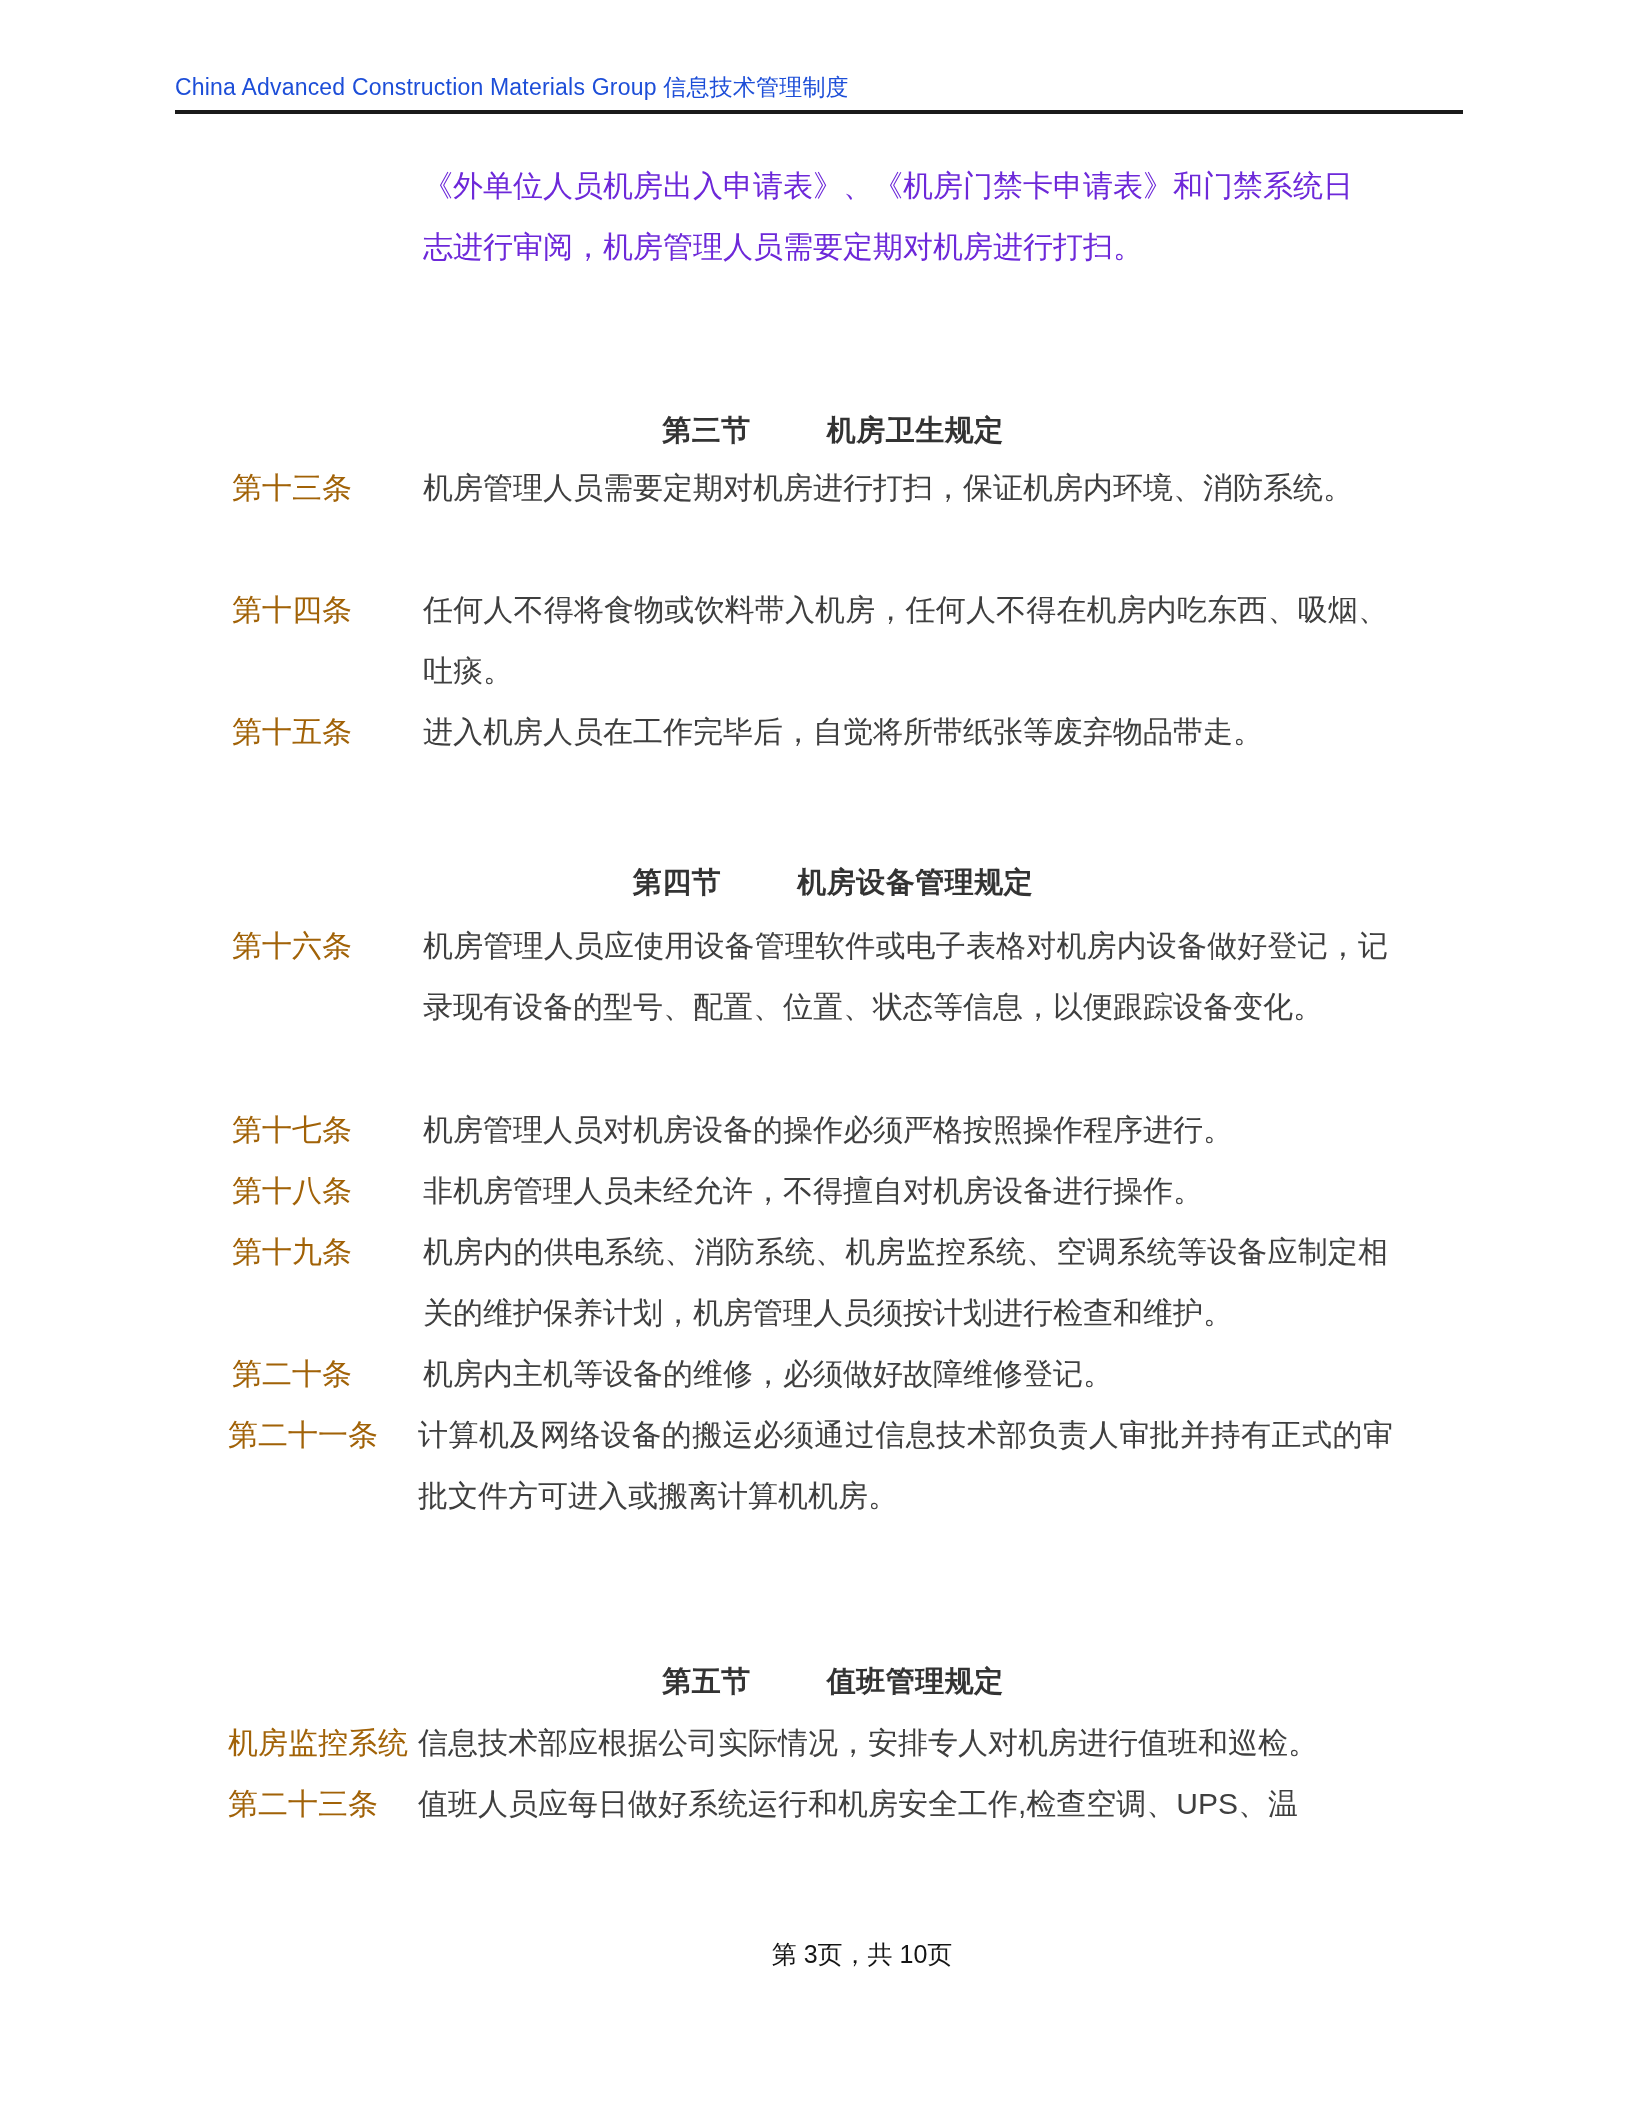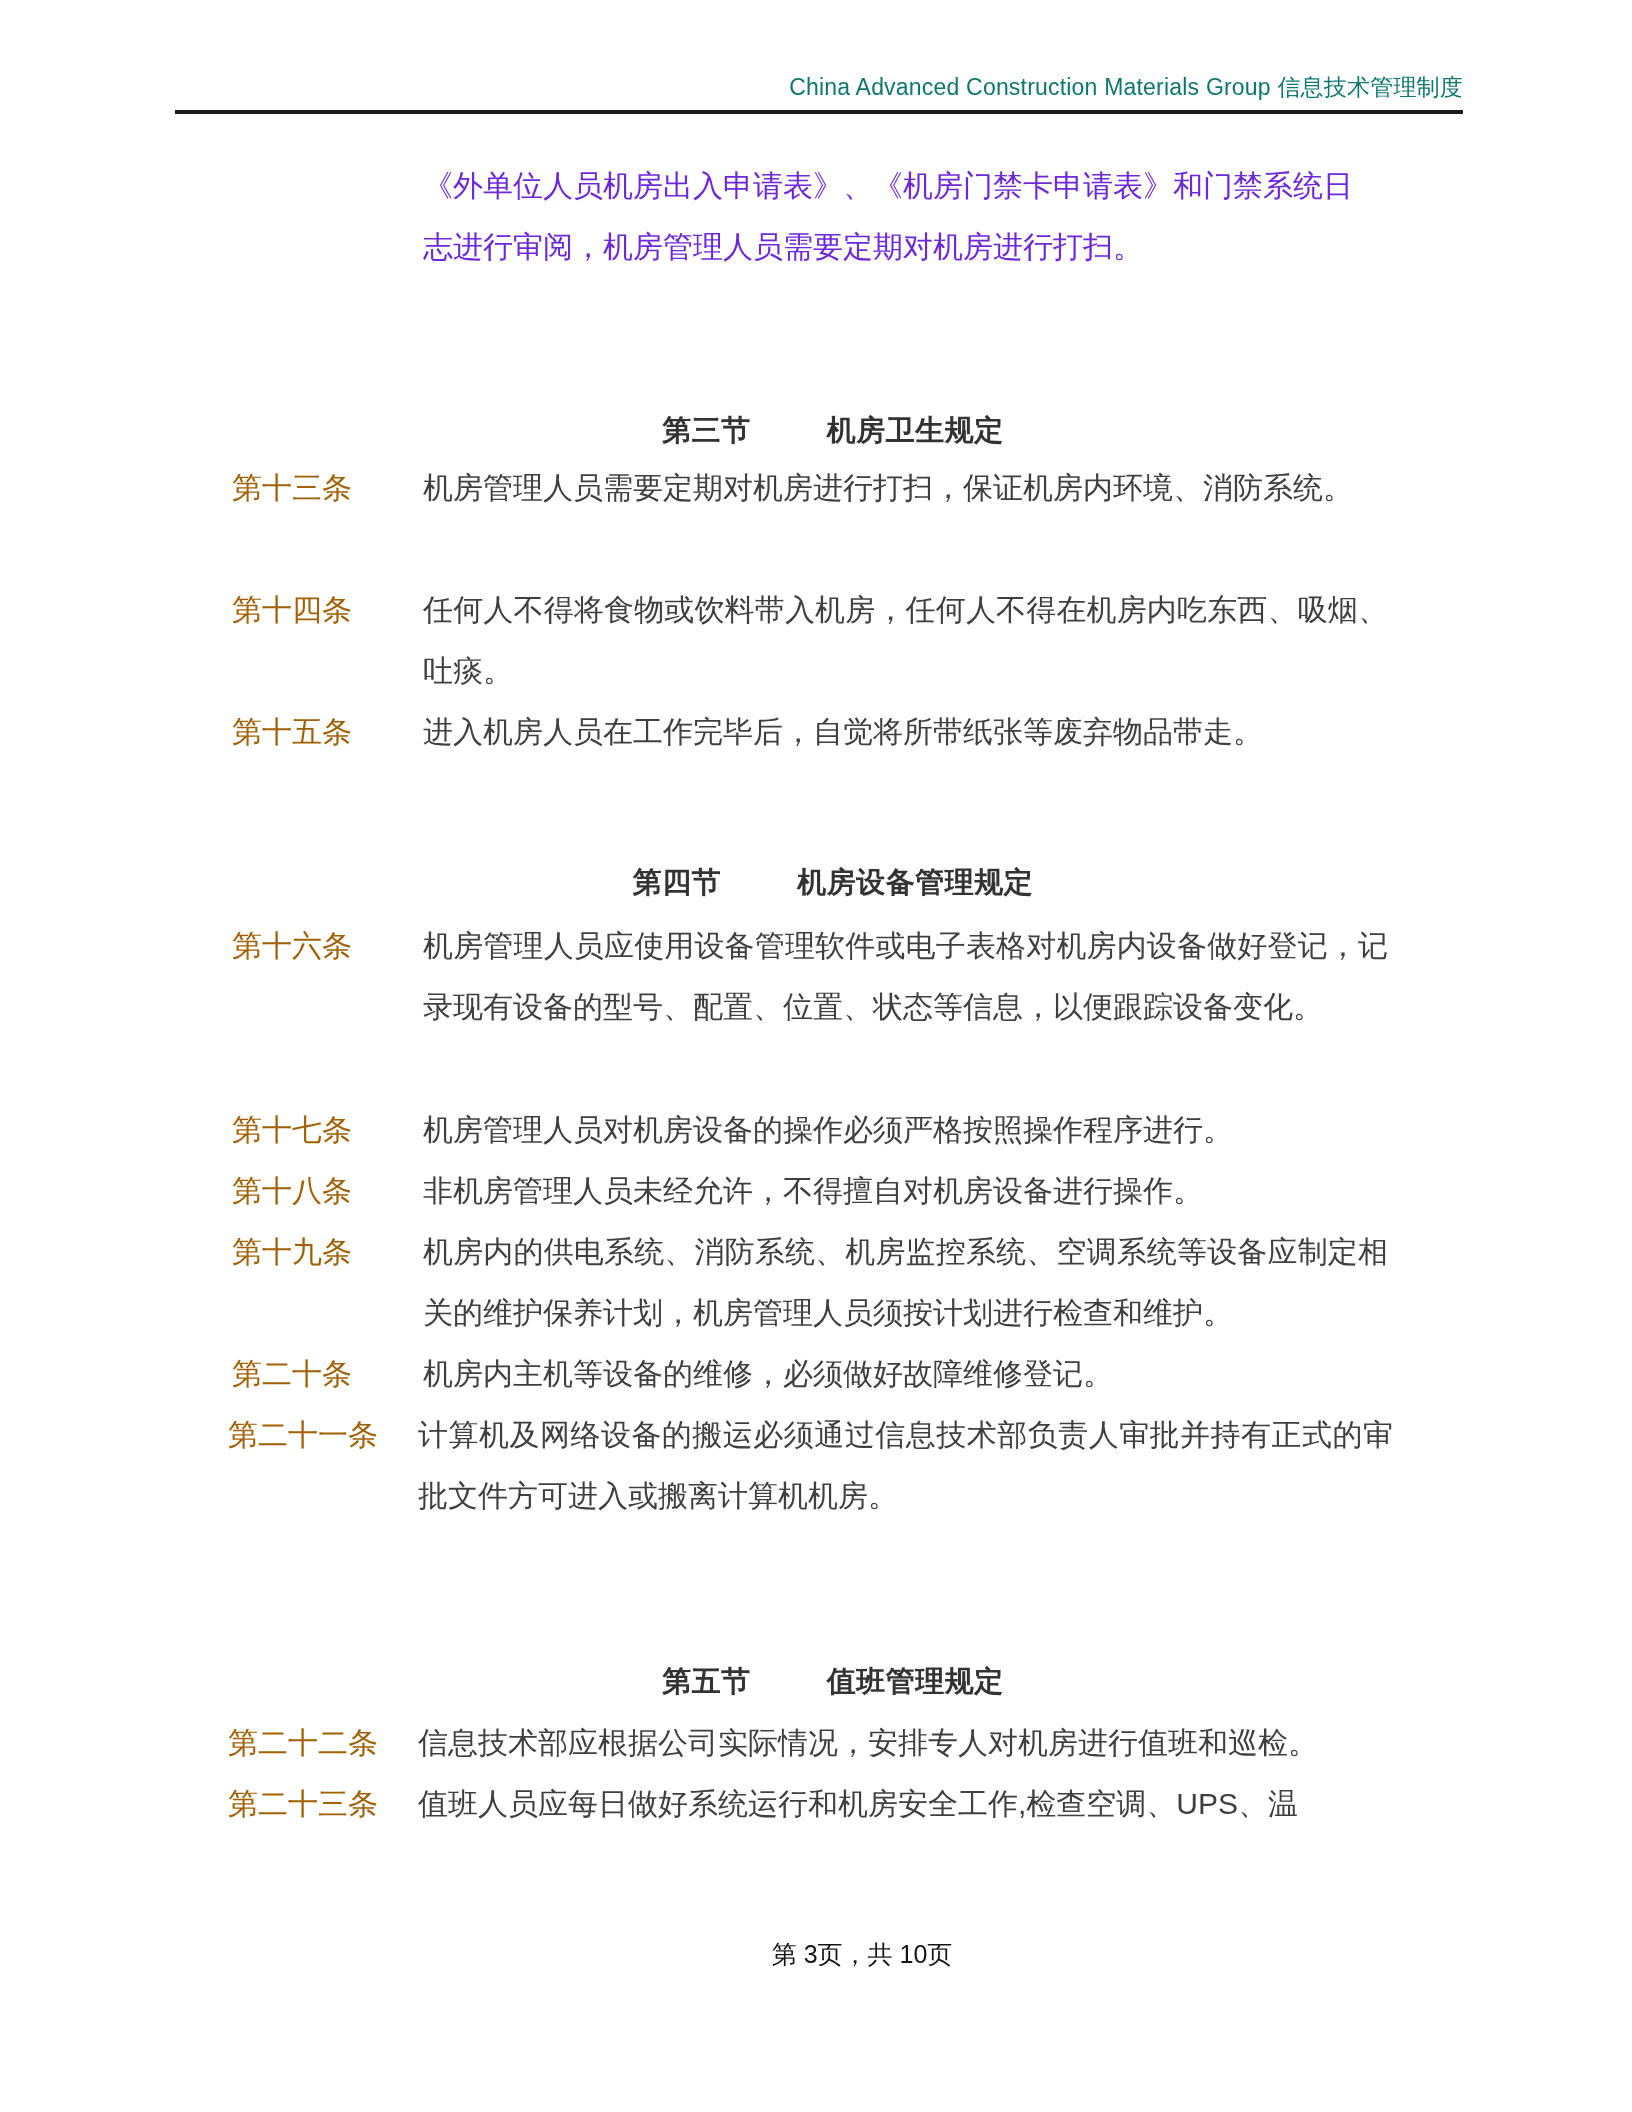--- a/index.html
+++ b/index.html
@@ -26,24 +26,23 @@
   }
 
   
   .header {
     position: absolute;
     left: 175px;
     top: 72px;
     width: 1288px;
   }
   .header-text {
-    text-align: right;
     font-size: 23px;
     line-height: 30px;
-    color: #0f766e;
+    color: #1d4ed8;
     letter-spacing: 0.2px;
     white-space: nowrap;
     font-family: "Liberation Sans", "DejaVu Sans", sans-serif;
   }
   .header-rule {
     margin-top: 8px;
     border: 0;
     border-top: 4px solid #1a1a1a;
     width: 100%;
     height: 0;
@@ -194,21 +193,21 @@
   <div class="article" style="top:1404px;">
     <div class="article-label wide">第二十一条</div>
     <div class="article-body tight">计算机及网络设备的搬运必须通过信息技术部负责人审批并持有正式的审批文件方可进入或搬离计算机机房。</div>
   </div>
 
   <div class="section-heading" style="top:1629px;">
     <span class="sh-num">第五节</span><span class="sh-gap"></span><span class="sh-title">值班管理规定</span>
   </div>
 
   <div class="article" style="top:1712px;">
-    <div class="article-label wide">第二十二条</div>
+    <div class="article-label wide">机房监控系统</div>
     <div class="article-body tight">信息技术部应根据公司实际情况，安排专人对机房进行值班和巡检。</div>
   </div>
 
   <div class="article" style="top:1773px;">
     <div class="article-label wide">第二十三条</div>
     <div class="article-body tight">值班人员应每日做好系统运行和机房安全工作,检查空调、UPS、温</div>
   </div>
 
   <div class="footer">第 3页，共 10页</div>
 

